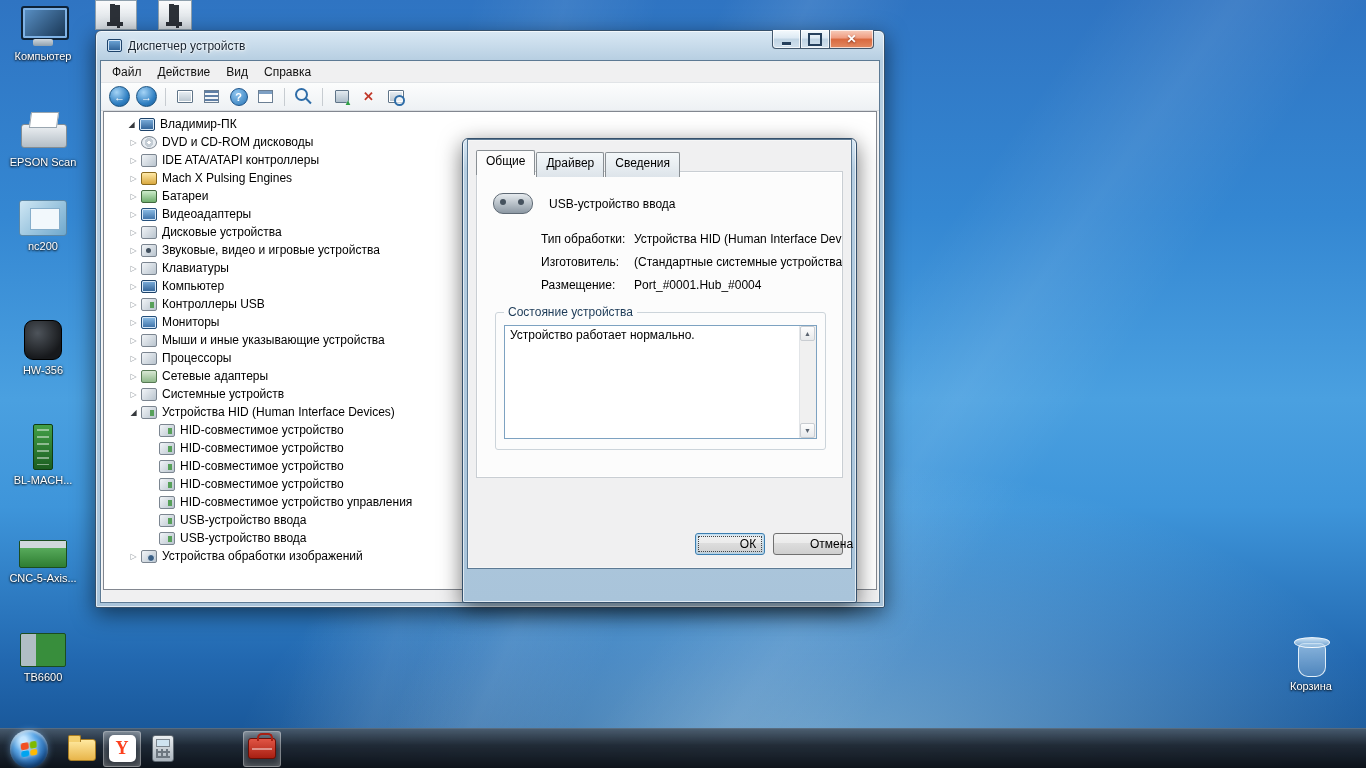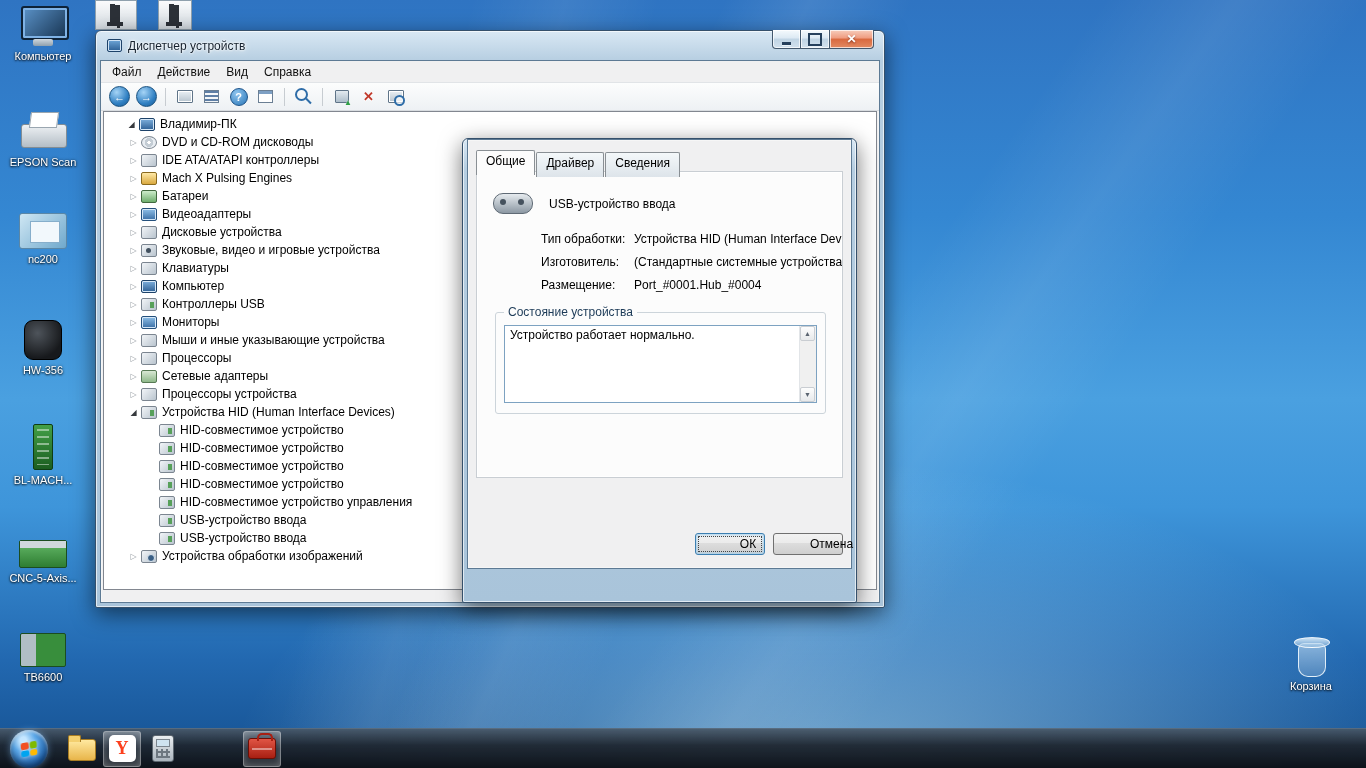--- a/index.html
+++ b/index.html
@@ -138,21 +138,21 @@
   .devico{position:absolute;left:16px;top:14px;width:38px;height:34px;}
   .devico::before{content:"";position:absolute;left:0;top:7px;width:38px;height:19px;border-radius:10px;
     background:linear-gradient(#e6ebef,#8c98a3);border:1px solid #5f6a75;}
   .devico::after{content:"";position:absolute;left:7px;top:13px;width:6px;height:6px;border-radius:50%;
     background:#46525e;box-shadow:18px 0 0 #46525e;}
   .devname{position:absolute;left:72px;top:25px;font-size:12px;color:#000;}
   .fields{position:absolute;left:64px;top:60px;right:6px;}
   .frow{display:flex;height:23px;font-size:12px;color:#000;align-items:flex-start;}
   .flabel{width:93px;min-width:93px;}
   .fvalue{white-space:nowrap;}
-  .groupbox{position:absolute;left:18px;right:16px;top:140px;height:102px;border:1px solid #ccd4da;border-radius:3px;}
+  .groupbox{position:absolute;left:18px;right:16px;top:140px;height:138px;border:1px solid #ccd4da;border-radius:3px;}
   .gb-label{position:absolute;left:8px;top:-8px;background:#fcfcfc;padding:0 4px;font-size:12px;color:#1c3a57;}
   .statusbox{position:absolute;left:8px;top:12px;right:8px;bottom:10px;background:#fff;border:1px solid #7da2c1;display:flex;}
   .statustext{flex:1;padding:2px 5px;font-size:12px;color:#000;}
   .sbar{width:17px;background:#f0f0f0;border-left:1px solid #e2e5e8;position:relative;}
   .sarr{position:absolute;left:0;width:15px;height:15px;display:flex;align-items:center;justify-content:center;
     background:linear-gradient(#fdfdfd,#e7e9eb);border:1px solid #c9cdd2;border-radius:2px;font-size:7px;color:#5a6470;}
   .sarr.up{top:0;}  .sarr.up::before{content:"▲";}
   .sarr.dn{bottom:0;}  .sarr.dn::before{content:"▼";}
   .btn{position:absolute;bottom:13px;height:22px;width:70px;font-family:inherit;font-size:12px;color:#000;
     border:1px solid #707070;border-radius:3px;
@@ -216,21 +216,21 @@
 
   <div class="desktop-icons">
       <div class="dicon" style="top: 6px;">
         <div class="dimg di-computer"></div>
         <div class="dlabel">Компьютер</div>
       </div>
       <div class="dicon" style="top: 112px;">
         <div class="dimg di-epson-scan"></div>
         <div class="dlabel">EPSON Scan</div>
       </div>
-      <div class="dicon" style="top: 213px;">
+      <div class="dicon" style="top: 200px;">
         <div class="dimg di-nc200"></div>
         <div class="dlabel">nc200</div>
       </div>
       <div class="dicon" style="top: 320px;">
         <div class="dimg di-hw-356"></div>
         <div class="dlabel">HW-356</div>
       </div>
       <div class="dicon" style="top: 424px;">
         <div class="dimg di-bl-mach"></div>
         <div class="dlabel">BL-MACH...</div>
@@ -361,21 +361,21 @@
             <span class="tlabel">Процессоры</span>
           </div>
           <div class="trow" style="padding-left: 22px;">
             <span class="exp collapsed"></span>
             <span class="ticon ti-network"></span>
             <span class="tlabel">Сетевые адаптеры</span>
           </div>
           <div class="trow" style="padding-left: 22px;">
             <span class="exp collapsed"></span>
             <span class="ticon ti-system"></span>
-            <span class="tlabel">Процессоры устройства</span>
+            <span class="tlabel">Системные устройств</span>
           </div>
           <div class="trow" style="padding-left: 22px;">
             <span class="exp expanded"></span>
             <span class="ticon ti-hid"></span>
             <span class="tlabel">Устройства HID (Human Interface Devices)</span>
           </div>
           <div class="trow" style="padding-left: 40px;">
             <span class="exp none"></span>
             <span class="ticon ti-hid"></span>
             <span class="tlabel">HID-совместимое устройство</span>

